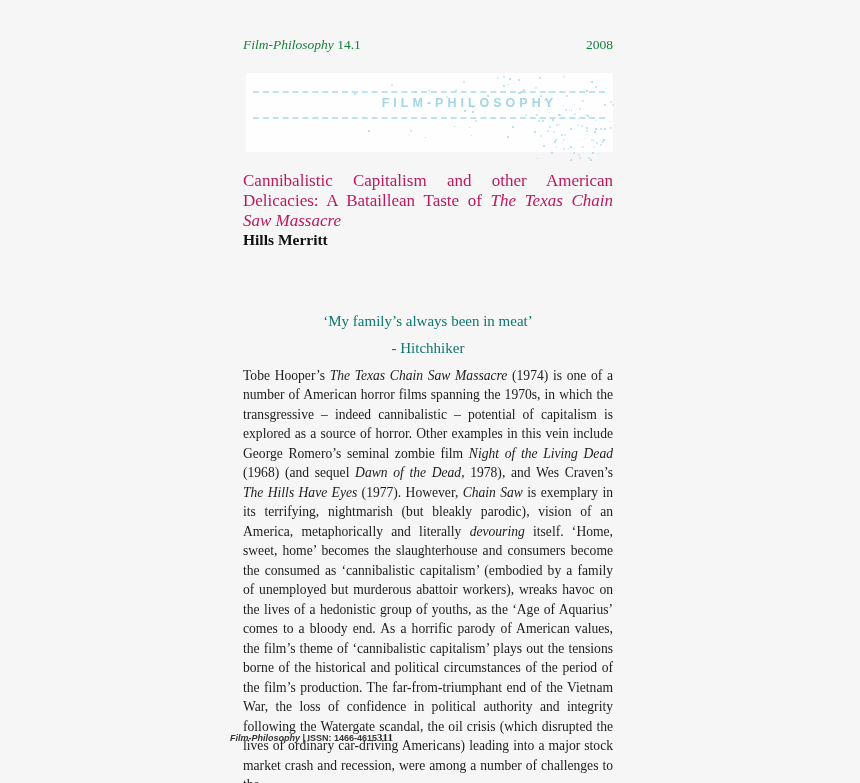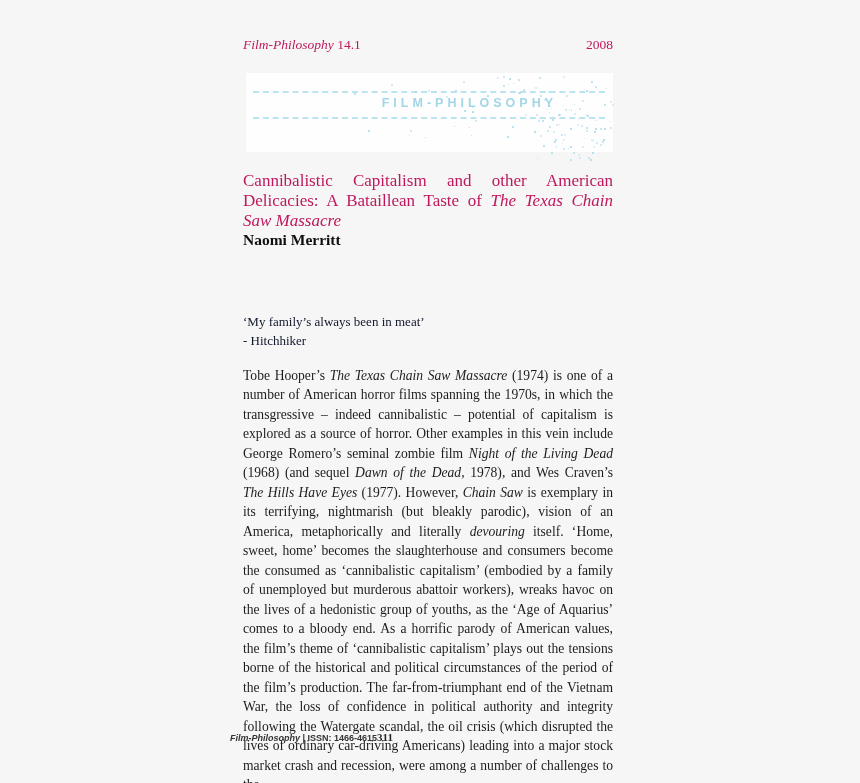--- a/index.html
+++ b/index.html
@@ -9,21 +9,21 @@
     font-family:"Liberation Serif","DejaVu Serif",serif;
     color:#1f1f1f;
     position:relative;
     overflow:hidden;
   }
   .page{position:absolute;inset:0;}
 
   
   .hdr{
     position:absolute;top:37px;left:243px;width:370px;
-    font-size:13.5px;line-height:16px;color:#be185d;
+    font-size:13.5px;line-height:16px;color:#15803d;
     display:flex;justify-content:space-between;align-items:baseline;
   }
   .hdr .jname{font-style:italic;}
 
   
   .banner{
     position:absolute;top:73px;left:246px;width:367px;height:79px;
     background:#fefefe;
     overflow:visible;
   }
@@ -51,23 +51,23 @@
   .title em{font-style:italic;}
 
   
   .author{position:absolute;top:231px;left:243px;width:370px;}
   .author .name{font-size:15.5px;font-weight:bold;color:#101010;line-height:18px;}
   .author .affil{font-size:12.5px;color:#2a2a2a;line-height:15px;margin-top:2px;}
 
   
   .epigraph{
     position:absolute;top:315px;left:243px;width:370px;
-    font-size:13px;line-height:13.5px;text-align:left;color:#0f172a;
-  }
-  .epigraph .attr{margin-top:5px;}
+    font-size:15px;line-height:13.5px;text-align:center;color:#0f766e;
+  }
+  .epigraph .attr{margin-top:13px;}
 
   
   .bodytext{
     position:absolute;top:352px;left:243px;width:370px;
     font-size:13.6px;line-height:19.5px;
     text-align:justify;color:#1c1c1c;
   }
   .bodytext span.it{font-style:italic;}
 
   
@@ -219,21 +219,21 @@
       <div class="dot" style="left: 339.527px; top: 42.312px; width: 1px; height: 1px; opacity: 0.429667;"></div>
       <div class="dot" style="left: 301.093px; top: 35.5193px; width: 1px; height: 1px; opacity: 0.553274;"></div>
       <div class="dot" style="left: 333.094px; top: 84.2584px; width: 2px; height: 2px; opacity: 0.481728;"></div>
       <div class="dot" style="left: 344.431px; top: 85.781px; width: 2px; height: 2px; opacity: 0.7784;"></div>
       <div class="dot" style="left: 353.459px; top: 79.5107px; width: 1px; height: 1px; opacity: 0.530265;"></div>
     </div>
 
   <p class="title"><span>Cannibalistic Capitalism and other American Delicacies: A Bataillean Taste of </span><em>The Texas Chain Saw Massacre</em></p>
 
   <div class="author">
-    <div class="name">Naomi Merritt</div>
+    <div class="name">Hills Merritt</div>
   </div>
 
   <div class="epigraph">
     <div>‘My family’s always been in meat’</div>
     <div class="attr">- Hitchhiker</div>
   </div>
 
   <p class="bodytext"><span>Tobe Hooper’s </span><span class="it">The Texas Chain Saw Massacre</span><span> (1974) is one of a number of American horror films spanning the 1970s, in which the transgressive – indeed cannibalistic – potential of capitalism is explored as a source of horror.  Other examples in this vein include George Romero’s seminal zombie film </span><span class="it">Night of the Living Dead</span><span> (1968) (and sequel </span><span class="it">Dawn of the Dead</span><span>, 1978), and Wes Craven’s </span><span class="it">The Hills Have Eyes</span><span> (1977).  However, </span><span class="it">Chain Saw</span><span> is exemplary in its terrifying, nightmarish (but bleakly parodic), vision of an America, metaphorically and literally </span><span class="it">devouring</span><span> itself.  ‘Home, sweet, home’ becomes the slaughterhouse and consumers become the consumed as ‘cannibalistic capitalism’ (embodied by a family of unemployed but murderous abattoir workers), wreaks havoc on the lives of a hedonistic group of youths, as the ‘Age of Aquarius’ comes to a bloody end.  As a horrific parody of American values, the film’s theme of ‘cannibalistic capitalism’ plays out the tensions borne of the historical and political circumstances of the period of the film’s production.  The far-from-triumphant end of the Vietnam War, the loss of confidence in political authority and integrity following the Watergate scandal, the oil crisis (which disrupted the lives of ordinary car-driving Americans) leading into a major stock market crash and recession, were among a number of challenges to the</span></p>
 
   <div class="ftr">

